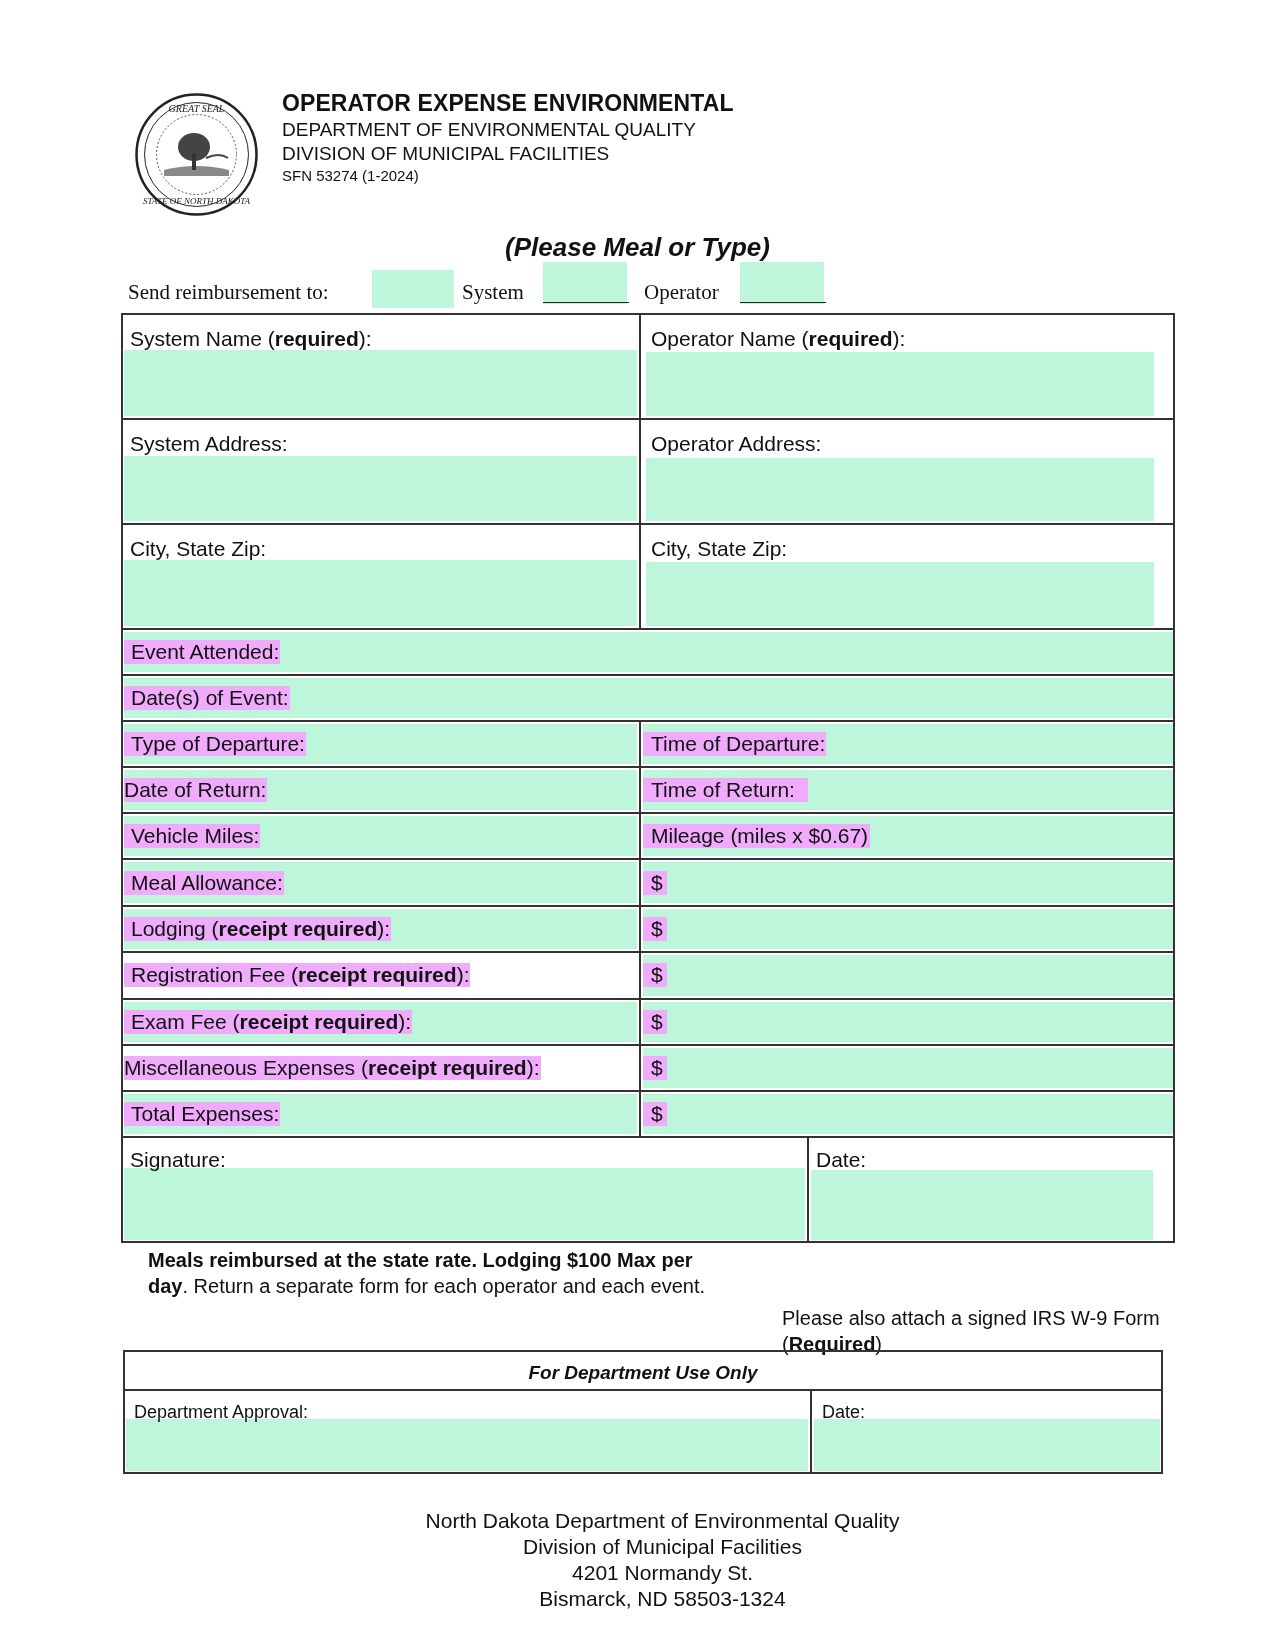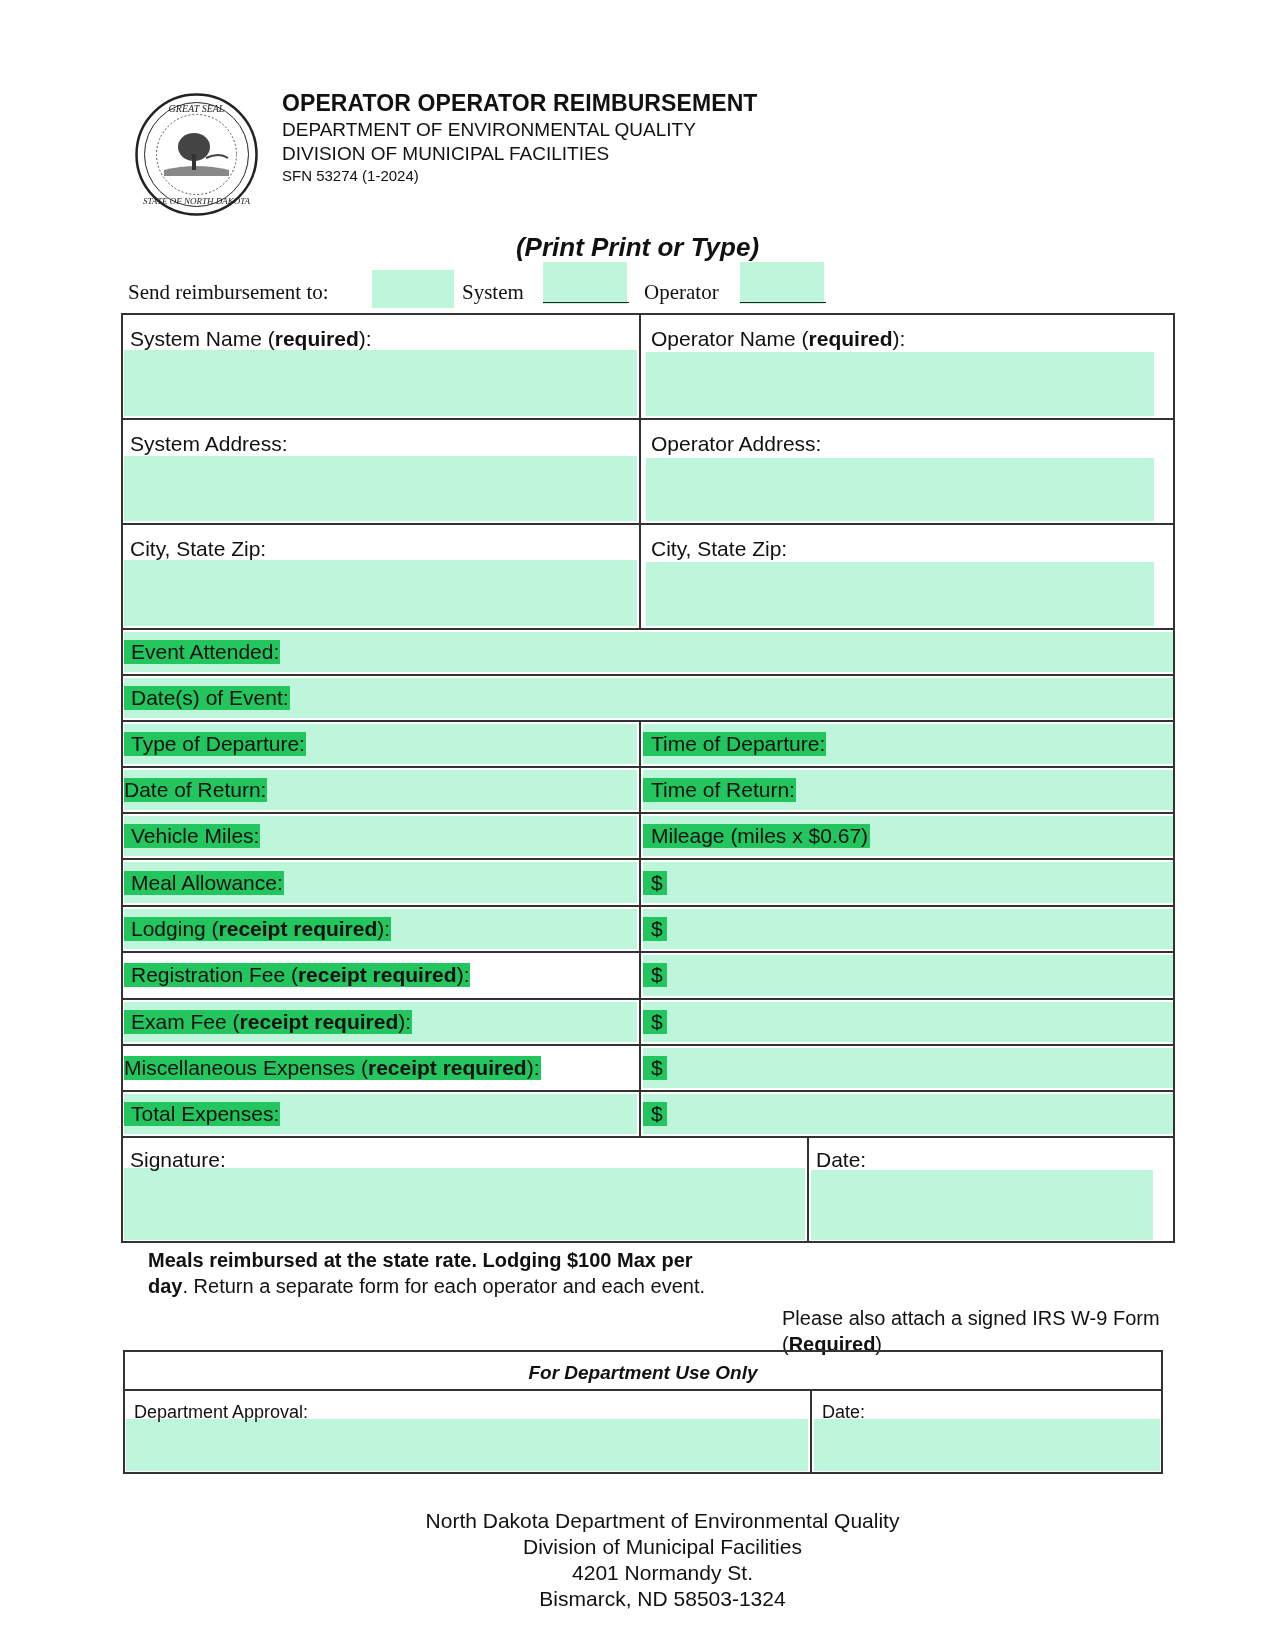--- a/index.html
+++ b/index.html
@@ -10,47 +10,47 @@
   .seal { left:134px; top:92px; width:125px; height:125px;font-style:italic; }
   .hdr-title { left:282px; top:90px; font-size:23px; font-weight:bold; letter-spacing:0.1px; }
   .hdr-sub { left:282px; font-size:19px; }
   .hdr-sfn { left:282px; top:167px; font-size:15px; }
   .print { left:0; width:1275px; top:232px; text-align:center; font-size:26px; font-weight:bold; font-style:italic; }
   .sendline { top:280px; font-size:21px;font-family:Liberation Serif, serif; }
   .uline { position:absolute; border-bottom:1.5px solid #222; height:0; }
   .tbl { position:absolute; border:2px solid #333; box-sizing:border-box; }
   .hl { position:absolute; height:0; border-top:2px solid #333; }
   .vl { position:absolute; width:0; border-left:2px solid #333; }
-  .lbl { position:absolute; font-size:21px; white-space:nowrap; background:#22c55e; z-index:2; }
+  .lbl { position:absolute; font-size:21px; white-space:nowrap; background:#f0abfc; z-index:2; }
   .lbl b { font-weight:bold; }
   .note { font-size:20px; line-height:26px; }
   .footer { left:0; width:1325px; top:1508px; text-align:center; font-size:21px; line-height:26px; }
 </style>
 </head>
 <body>
 
 <div class="abs seal">
   <svg width="125" height="125" viewBox="0 0 125 125">
     <circle cx="62.5" cy="62.5" r="60" fill="#fff" stroke="#222" stroke-width="2.5"></circle>
     <circle cx="62.5" cy="62.5" r="52" fill="none" stroke="#222" stroke-width="1"></circle>
     <circle cx="62.5" cy="62.5" r="40" fill="none" stroke="#555" stroke-width="1" stroke-dasharray="2 2"></circle>
     <path d="M30 78 Q62 70 95 78 L95 84 L30 84 Z" fill="#888"></path>
     <ellipse cx="60" cy="55" rx="16" ry="14" fill="#444"></ellipse>
     <rect x="58" y="62" width="4" height="16" fill="#333"></rect>
     <path d="M72 66 Q85 60 94 66" stroke="#444" stroke-width="2" fill="none"></path>
     <text x="62.5" y="20" font-size="10" text-anchor="middle" font-family="Liberation Serif, serif" fill="#222">GREAT SEAL</text>
     <text x="62.5" y="112" font-size="9" text-anchor="middle" font-family="Liberation Serif, serif" fill="#222">STATE OF NORTH DAKOTA</text>
   </svg>
 </div>
-<div class="abs hdr-title">OPERATOR OPERATOR REIMBURSEMENT</div>
+<div class="abs hdr-title">OPERATOR EXPENSE ENVIRONMENTAL</div>
 <div class="abs hdr-sub" style="top:119px">DEPARTMENT OF ENVIRONMENTAL QUALITY</div>
 <div class="abs hdr-sub" style="top:143px">DIVISION OF MUNICIPAL FACILITIES</div>
 <div class="abs hdr-sfn">SFN 53274 (1-2024)</div>
 
-<div class="abs print">(Print Print or Type)</div>
+<div class="abs print">(Please Meal or Type)</div>
 
 <div class="abs sendline" style="left:128px">Send reimbursement to:</div>
 <div class="fill" style="left:372px;top:270px;width:82px;height:38px"></div>
 <div class="abs sendline" style="left:462px">System</div>
 <div class="fill" style="left:543px;top:262px;width:84px;height:42px"></div>
 <div class="uline" style="left:543px;top:302px;width:86px"></div>
 <div class="abs sendline" style="left:644px">Operator</div>
 <div class="fill" style="left:740px;top:262px;width:84px;height:42px"></div>
 <div class="uline" style="left:740px;top:302px;width:86px"></div>
 
@@ -97,21 +97,21 @@
 <div class="lbl" style="left:124px;top:686px;padding-left:7px;padding-right:1px">Date(s) of Event:</div>
 
 <div class="fill" style="left:124px;top:724px;width:513px;height:40px"></div>
 <div class="lbl" style="left:124px;top:732px;padding-left:7px;padding-right:1px">Type of Departure:</div>
 <div class="fill" style="left:643px;top:724px;width:530px;height:40px"></div>
 <div class="lbl" style="left:643px;top:732px;padding-left:8px;padding-right:1px">Time of Departure:</div>
 
 <div class="fill" style="left:124px;top:770px;width:513px;height:40px"></div>
 <div class="lbl" style="left:124px;top:778px;padding-left:0;padding-right:1px">Date of Return:</div>
 <div class="fill" style="left:643px;top:770px;width:530px;height:40px"></div>
-<div class="lbl" style="left:643px;top:778px;padding-left:8px;padding-right:1px">Time of Return:</div>
+<div class="lbl" style="left:643px;top:778px;padding-left:8px;padding-right:13px">Time of Return:</div>
 
 <div class="fill" style="left:124px;top:816px;width:513px;height:40px"></div>
 <div class="lbl" style="left:124px;top:824px;padding-left:7px;padding-right:1px">Vehicle Miles:</div>
 <div class="fill" style="left:643px;top:816px;width:530px;height:40px"></div>
 <div class="lbl" style="left:643px;top:824px;padding-left:8px;padding-right:2px">Mileage (miles x $0.67)</div>
 
 <div class="fill" style="left:124px;top:862px;width:513px;height:41px"></div>
 <div class="lbl" style="left:124px;top:871px;padding-left:7px;padding-right:1px">Meal Allowance:</div>
 <div class="fill" style="left:643px;top:862px;width:530px;height:41px"></div>
 <div class="lbl" style="left:643px;top:871px;padding-left:8px;padding-right:4px">$</div>

